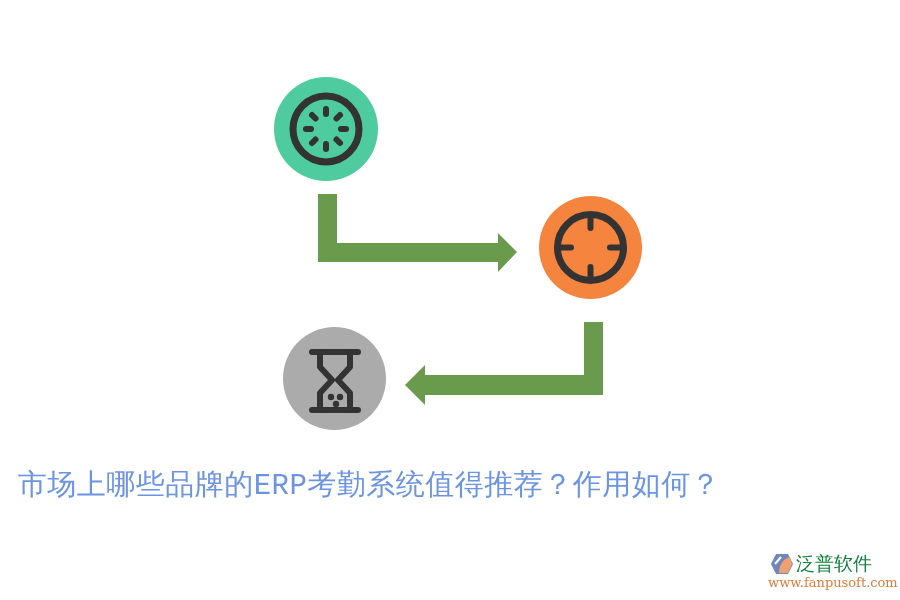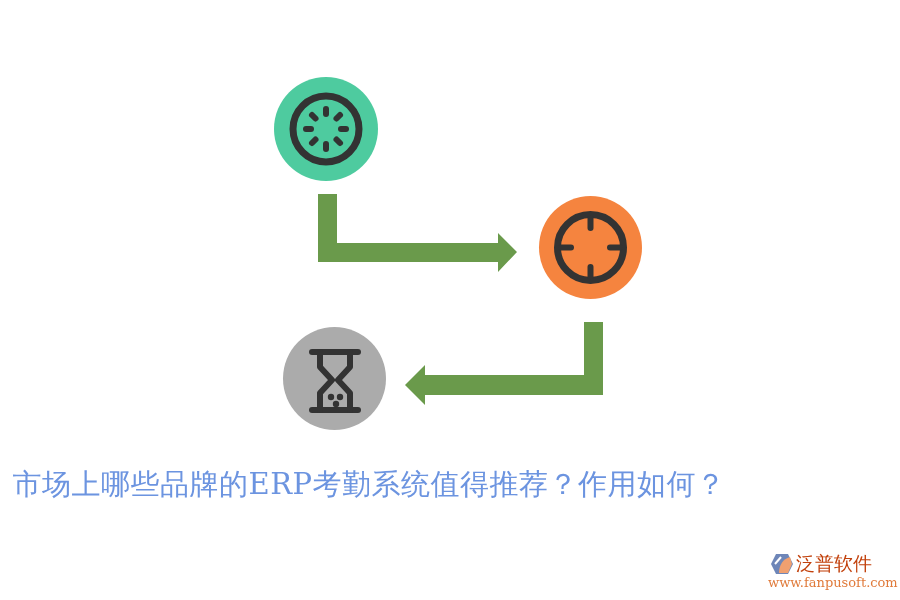--- a/index.html
+++ b/index.html
@@ -5,24 +5,24 @@
   html, body { margin:0; padding:0; }
   body { width:900px; height:600px; background:#ffffff; position:relative; overflow:hidden;
          font-family:"DejaVu Serif", serif; }
   .circle { position:absolute; border-radius:50%; }
   #c1 { left:274px; top:77px; width:104px; height:104px; background:#4ecb9f; }
   #c2 { left:539px; top:196px; width:103px; height:103px; background:#f5843f; }
   #c3 { left:283px; top:327px; width:103px; height:103px; background:#ababab; }
   .circle svg { position:absolute; left:0; top:0; width:100%; height:100%; }
   svg.arrow { position:absolute; left:0; top:0; }
   .title { position:absolute; left:0; width:738px; top:465px; text-align:center;
-           font-size:29px; color:#6c94e0; letter-spacing:0.5px; white-space:nowrap; }
+           font-size:29px; color:#6c94e0; letter-spacing:0.5px; white-space:nowrap;font-family:Liberation Mono, monospace; }
   .logo { position:absolute; left:768px; top:551px; width:125px; height:40px; }
   .logo-name { position:absolute; left:28px; top:0; font-family:"DejaVu Sans", sans-serif;
-               font-size:19px; color:#c2410c; white-space:nowrap; }
+               font-size:19px; color:#15803d; white-space:nowrap; }
   .logo-url { position:absolute; left:0; top:24px; width:125px; text-align:right;
               font-size:13px; color:#e07a3a; white-space:nowrap; }
   .logo-mark { position:absolute; left:2px; top:2px; width:24px; height:22px; }
 </style>
 </head>
 <body>
 
 <svg class="arrow" width="900" height="600">
   <polygon points="318,194 337,194 337,243 498,243 498,233 517,252 498,272 498,262 318,262" fill="#6a9a4b"></polygon>
   <polygon points="584,322 603,322 603,395 425,395 425,405 405,385 425,365 425,375 584,375" fill="#6a9a4b"></polygon>

